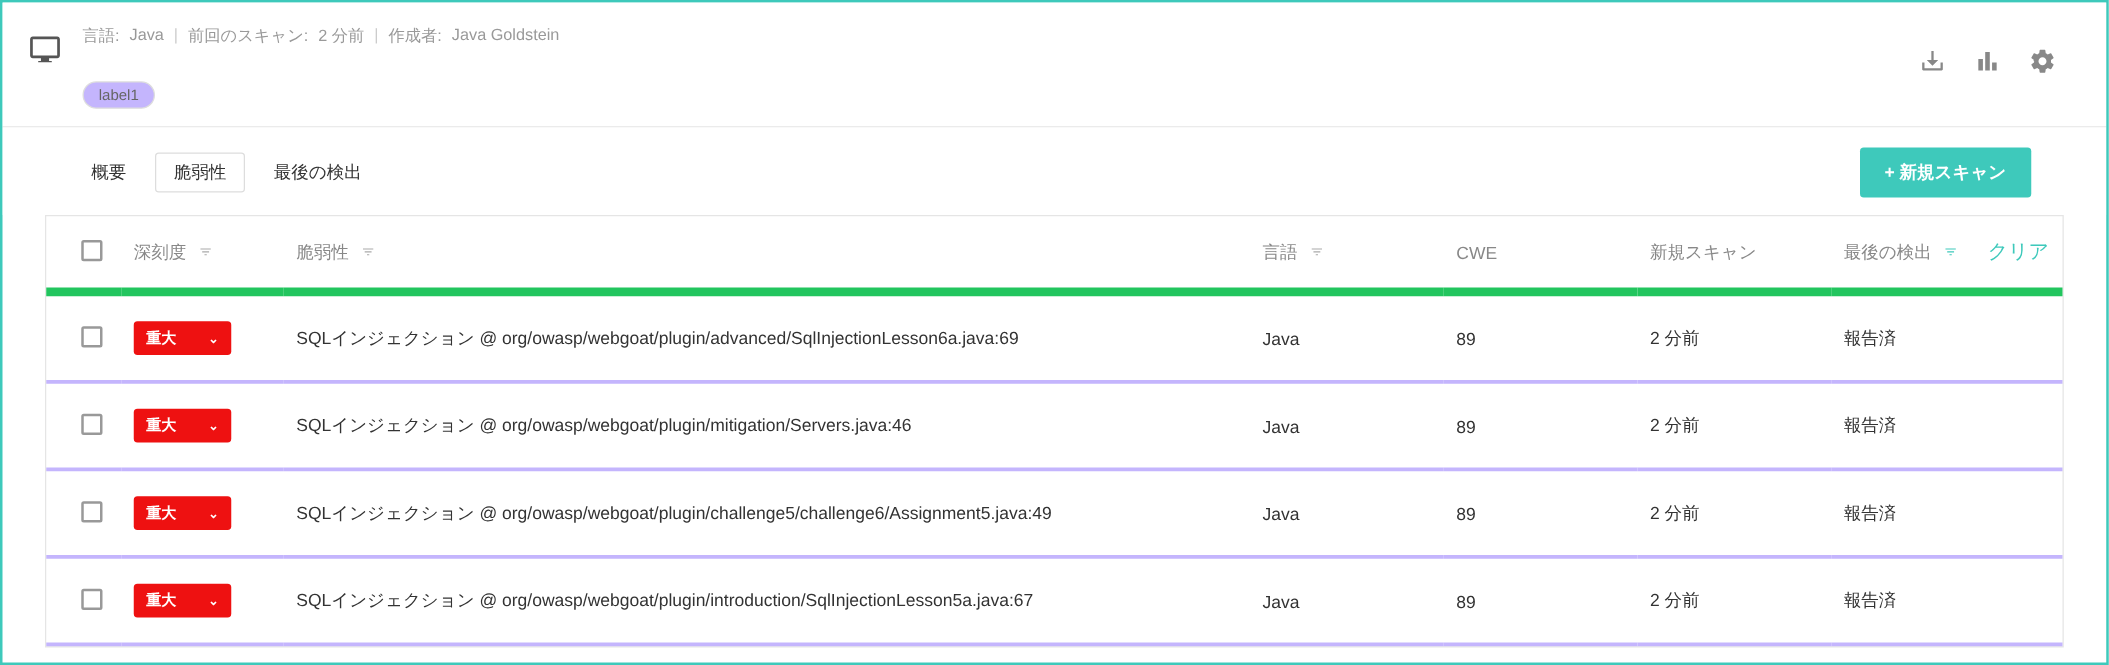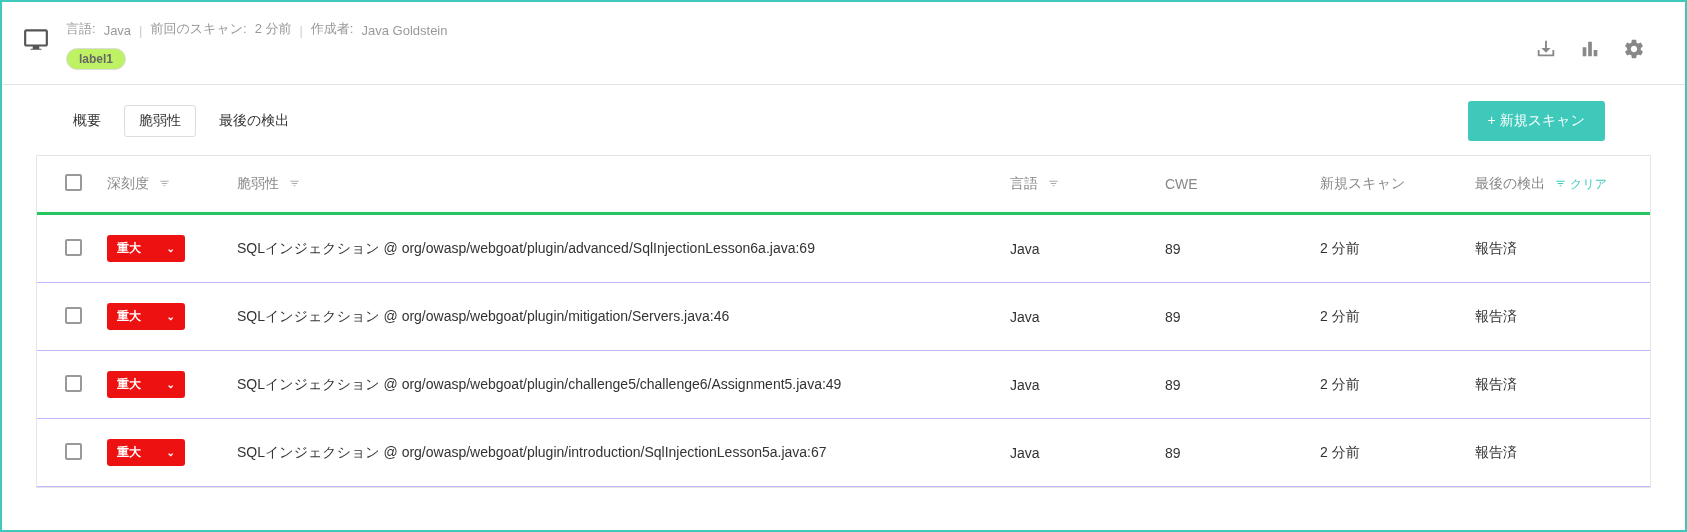--- a/index.html
+++ b/index.html
@@ -1,49 +1,49 @@
 <!DOCTYPE html>
 <html><head>
 <meta charset="utf-8">
 <style>
 * { box-sizing: border-box; margin: 0; padding: 0; }
 body { font-family: -apple-system, BlinkMacSystemFont, "Segoe UI", Helvetica, Arial, sans-serif; background: #fff; border: 2px solid #3ec9bb; width: 1687px; height: 532px; overflow: hidden; }
 .header { padding: 18px 40px 14px 20px; display: flex; align-items: flex-start; background: #fff; }
 .monitor-icon { color: #555; margin-right: 16px; margin-top: 6px; flex-shrink: 0; }
 .header-main { flex: 1; }
 .title { font-size: 26px; font-weight: 700; color: #222; margin-bottom: 6px; }
-.meta { font-size: 13px; color: #999; display: flex; gap: 8px; align-items: flex-end; margin-bottom: 10px; }
+.meta { font-size: 13px; color: #999; display: flex; gap: 8px; align-items: flex-start; margin-bottom: 27px; }
 .meta .sep { color: #ccc; }
 .labels { display: flex; gap: 6px; }
-.label-chip { font-size: 12px; color: #666; border: 1px solid #ddd; border-radius: 12px; padding: 3px 12px; background: #bef264; font-weight: bold; }
+.label-chip { font-size: 12px; color: #666; border: 1px solid #ddd; border-radius: 12px; padding: 3px 12px; background: #c4b5fd; }
 .header-actions { display: flex; gap: 22px; align-items: center; margin-top: 18px; }
 .header-actions svg { fill: #888; cursor: pointer; }
 .divider { border-top: 1px solid #e5e5e5; }
-.toolbar { display: flex; align-items: center; padding: 16px 80px 14px 56px; background: #fff; }
+.toolbar { display: flex; align-items: center; padding: 16px 60px 14px 56px; background: #fff; }
 .tabs { display: flex; gap: 8px; }
 .tab { font-size: 14px; padding: 6px 14px; color: #333; cursor: pointer; border: 1px solid transparent; border-radius: 3px; }
 .tab.active { border: 1px solid #ddd; background: #fff; }
 .spacer { flex: 1; }
-.new-scan-btn { background: #3ec9bb; color: #fff; border: none; padding: 11px 20px; font-size: 14px; font-weight: 400; border-radius: 3px; cursor: pointer; }
+.new-scan-btn { background: #3ec9bb; color: #fff; border: none; padding: 11px 20px; font-size: 14px; font-weight: 700; border-radius: 3px; cursor: pointer; }
 .table-wrap { margin: 0 34px; border: 1px solid #e5e5e5; }
 .table { width: 100%; border-collapse: collapse; }
-.table th { text-align: left; font-size: 14px; font-weight: 500; color: #888; padding: 18px 10px; border-bottom: 3px solid #22c55e; }
-.table td { font-size: 14px; color: #333; padding: 20px 10px; border-bottom: 1px solid #c4b5fd; }
+.table th { text-align: left; font-size: 14px; font-weight: 500; color: #888; padding: 18px 10px; border-bottom: 7px solid #22c55e; }
+.table td { font-size: 14px; color: #333; padding: 20px 10px; border-bottom: 3px solid #c4b5fd; }
 .table th:first-child, .table td:first-child { padding-left: 28px; width: 60px; }
 .col-sev { width: 130px; }
 .col-lang { width: 155px; }
 .col-cwe { width: 155px; }
 .col-last { width: 155px; }
 .col-status { width: 185px; }
 .checkbox { width: 17px; height: 17px; border: 2px solid #999; border-radius: 2px; display: inline-block; cursor: pointer; }
 .filter-icon { display: inline-block; margin-left: 6px; vertical-align: middle; }
 .sev-badge { background: #e11; color: #fff; font-size: 12px; font-weight: 600; padding: 5px 10px; border-radius: 3px; display: inline-flex; align-items: center; gap: 14px; cursor: pointer; min-width: 78px; justify-content: space-between; }
 .sev-badge .chev { font-size: 10px; }
 .status-filter { color: #3ec9bb; }
-.clear-link { color: #3ec9bb; font-size: 12px; margin-left: 0; cursor: pointer; }
+.clear-link { color: #3ec9bb; font-size: 16px; margin-left: 20px; cursor: pointer; }
 .th-text { color: #888; }
 </style>
 </head>
 <body>
 
 <div class="header">
   <span class="monitor-icon">
     <svg width="28" height="26" viewBox="0 0 24 24">
         <path fill="#555" d="M21 3H3c-1.1 0-2 .9-2 2v12c0 1.1.9 2 2 2h6v2H7v1h10v-1h-2v-2h6c1.1 0 2-.9 2-2V5c0-1.1-.9-2-2-2zm0 14H3V5h18v12z"></path>
       </svg>

